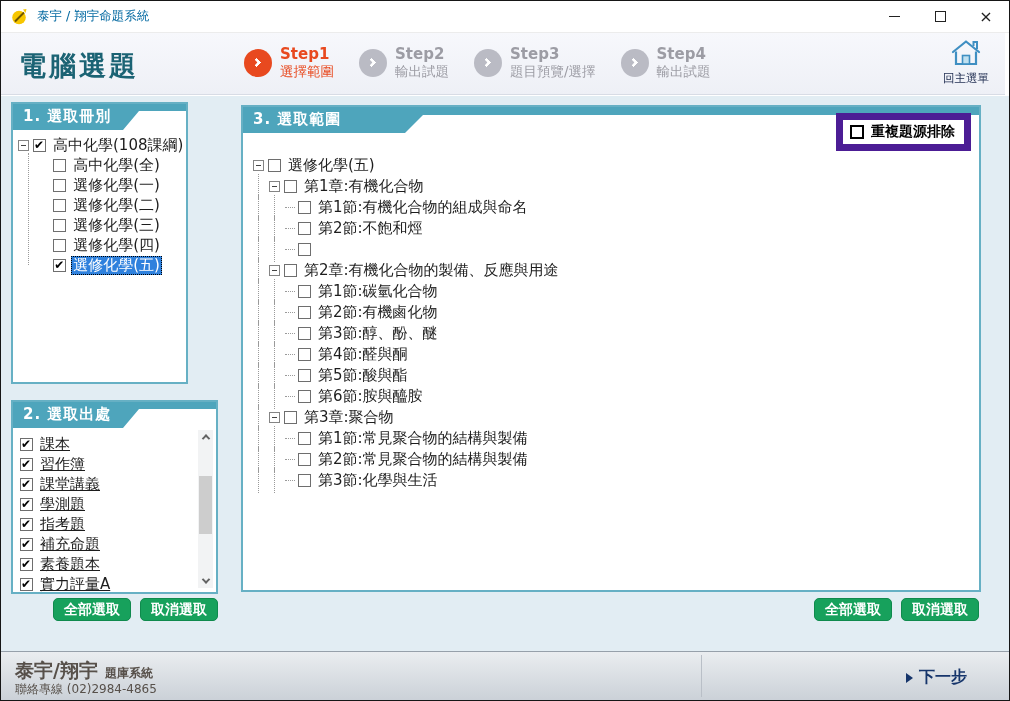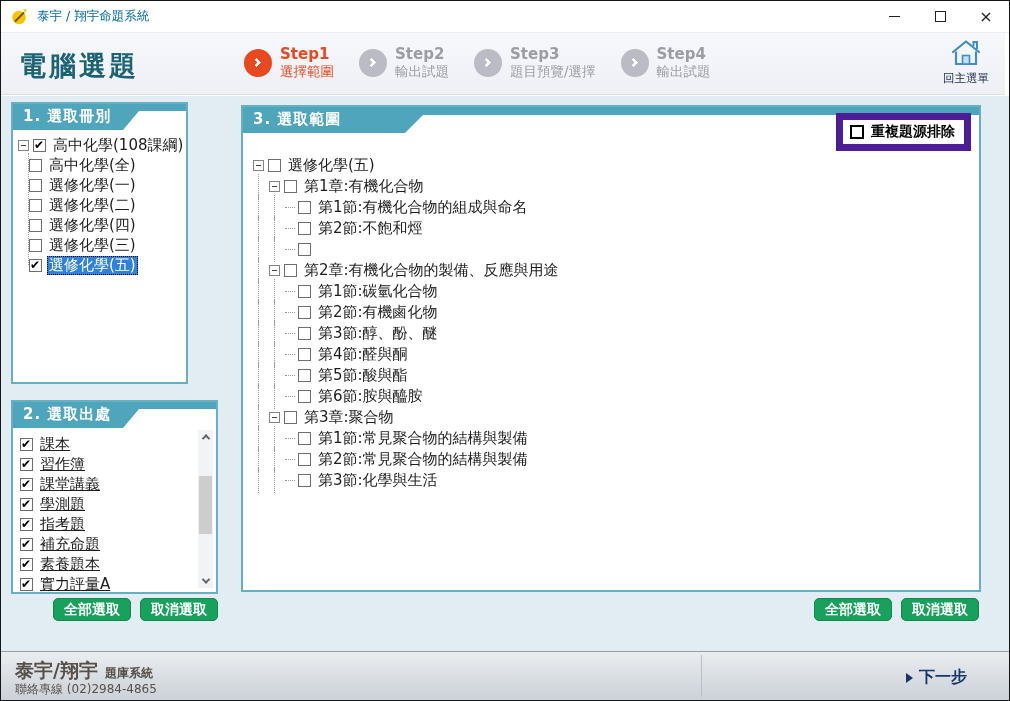--- a/index.html
+++ b/index.html
@@ -66,21 +66,21 @@
     margin-right:5px; flex-shrink:0; cursor:pointer; }
   .cb.checked::before { content:"✔"; position:absolute; left:0px; top:-2px;
     font-size:12px; font-weight:bold; color:#000; line-height:14px; }
   .tlabel { white-space:nowrap; cursor:pointer; padding:0 2px; }
   .tlabel.sel { background:#2f81dd; color:#fff; outline:1px dotted #000; outline-offset:-1px; }
 
   #books-body { padding:5px 0 0 5px; }
   .p1-children { position:relative; }
   .p1-children::before { content:""; position:absolute; left:10px; top:-2px; bottom:10px;
     border-left:1px dotted #9a9a9a; }
-  .p1-children .trow { padding-left:11px; }
+  .p1-children .trow { padding-left:11px;justify-content:center; }
 
   
   #sources-body { padding:6px 0 0 7px; }
   .srow { display:flex; align-items:center; height:20px; font-size:15px; color:#1d1d1d;text-decoration:underline; }
   .scrollbar { position:absolute; top:28px; right:3px; bottom:4px; width:15px; background:#f2f3f4; }
   .sb-arrow { position:absolute; left:0; right:0; height:14px; display:flex; align-items:center;
     justify-content:center; cursor:pointer; }
   .sb-up { top:0; } .sb-down { bottom:0; }
   .sb-chev { width:6px; height:6px; border-top:2px solid #636363; border-right:2px solid #636363; }
   .sb-up .sb-chev { transform:rotate(-45deg) translate(-1px,1px); }
@@ -211,25 +211,25 @@
             <div class="trow">
               <span class="cb"></span>
               <span class="tlabel">選修化學(一)</span>
             </div>
             <div class="trow">
               <span class="cb"></span>
               <span class="tlabel">選修化學(二)</span>
             </div>
             <div class="trow">
               <span class="cb"></span>
+              <span class="tlabel">選修化學(三)</span>
+            </div>
+            <div class="trow">
+              <span class="cb"></span>
               <span class="tlabel">選修化學(四)</span>
-            </div>
-            <div class="trow">
-              <span class="cb"></span>
-              <span class="tlabel">選修化學(三)</span>
             </div>
             <div class="trow">
               <span class="cb checked"></span>
               <span class="tlabel sel">選修化學(五)</span>
             </div>
           </div>
         </div>
     </div>
 
     <div class="panel" id="panel-sources">

